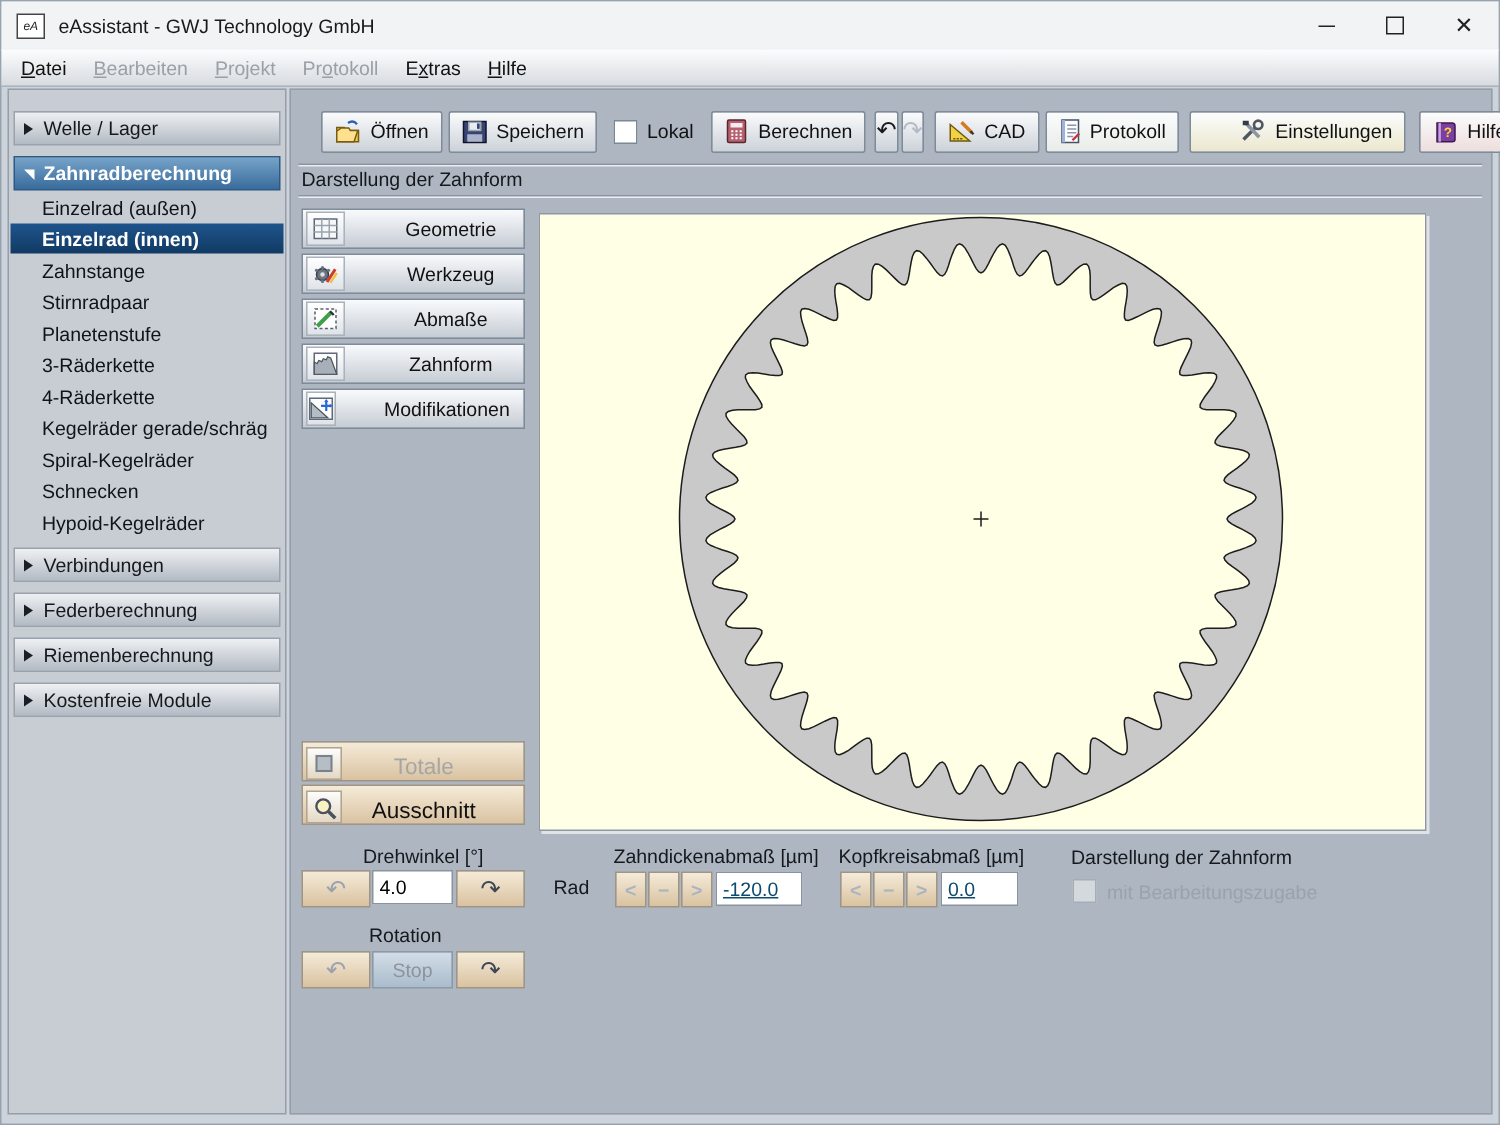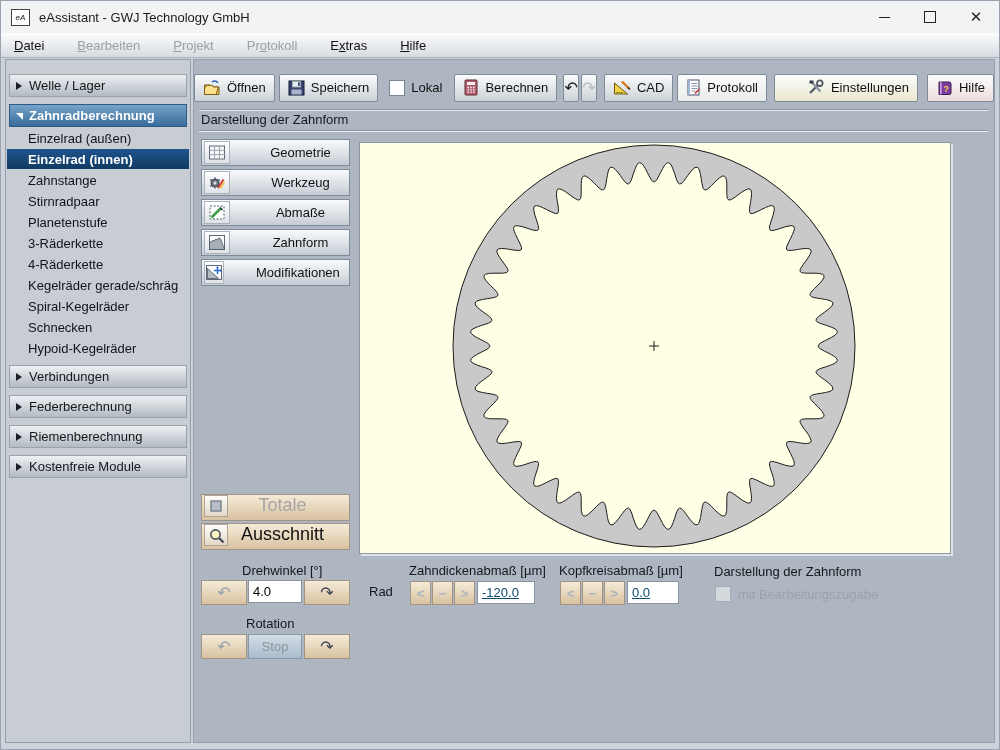--- a/index.html
+++ b/index.html
@@ -18,21 +18,21 @@
     display:flex;align-items:center;justify-content:center;font-size:8px;color:#222;font-style:italic;}
   .title-text{margin-left:9px;font-size:13px;color:#1a1a1a;}
   .win-controls{margin-left:auto;display:flex;height:100%;}
   .win-btn{width:46px;height:100%;display:flex;align-items:center;justify-content:center;color:#222;font-size:15px;}
   .win-btn .maxbox{width:10px;height:10px;border:1.2px solid #222;}
   .win-btn .minline{width:11px;height:0;border-top:1.4px solid #222;}
 
   
   .menubar{position:absolute;left:0;top:32px;right:0;height:24px;
     background:linear-gradient(#fcfdfe,#d7dbe0);border-bottom:1px solid #aab2ba;
-    display:flex;align-items:center;font-size:13px;color:#111;padding-left:4px;gap:15px;}
+    display:flex;align-items:center;font-size:13px;color:#111;padding-left:4px;}
   .menu-item{padding:3px 9px;cursor:default;}
   .menu-item.disabled{color:#9aa0a8;}
   .menu-item u{text-decoration:underline;}
 
   
   .sidebar{position:absolute;left:4px;top:58px;width:186px;bottom:6px;background:#c8cdd4;
     border:1px solid #959ea9;box-sizing:border-box;padding-top:10px;}
   .mainpanel{position:absolute;left:192px;top:58px;right:4px;bottom:6px;background:#aeb6c1;
     border:1px solid #959ea9;box-sizing:border-box;}
 
@@ -70,21 +70,21 @@
 
   
   .view-btn{position:absolute;left:7px;width:147px;height:25px;border:1px solid #7e8b99;
     background:linear-gradient(#f8fafc,#c6ccd4);display:flex;align-items:center;font-size:13px;color:#111;cursor:pointer;}
   .view-btn .icbox{width:24px;height:21px;margin-left:2px;display:flex;align-items:center;justify-content:center;
     background:linear-gradient(#ffffff,#dfe3e8);border:1px solid #aab2bb;}
   .view-btn .lbl{flex:1;text-align:center;padding-right:10px;padding-left:32px;}
 
   
   .beige-btn{position:absolute;left:7px;width:147px;height:25px;border:1px solid #a09584;
-    background:linear-gradient(#f5ebd8,#d9c2a1);display:flex;align-items:flex-start;font-size:18px;color:#111;cursor:pointer;}
+    background:linear-gradient(#f5ebd8,#d9c2a1);display:flex;align-items:flex-end;font-size:15px;color:#111;cursor:pointer;}
   .beige-btn .icbox{width:22px;height:20px;margin-left:2px;display:flex;align-items:center;justify-content:center;
     background:linear-gradient(#fdfdfc,#e4d8c4);border:1px solid #b0a592;}
   .beige-btn .lbl{flex:1;text-align:center;padding-right:12px;}
   .beige-btn.disabled .lbl{color:#a6a6a4;}
 
   
   .drawing{position:absolute;left:165px;top:82px;width:590px;height:410px;background:#FFFFE6;
     border:1px solid #8e98a4;box-shadow:2px 2px 0 #dfe3e8;}
 
   
@@ -178,21 +178,21 @@
       <div class="nav-header">
         <span class="tri"></span>
         <span>Kostenfreie Module</span>
       </div>
       <div class="nav-gap"></div>
     </div>
 
   <div class="mainpanel">
 
     <div class="toolbar" id="toolbar">
-        <div class="tb-btn" style="margin-left: 0;">
+        <div class="tb-btn" style="margin-left: 20px;">
           <span class="ic">
             <svg width="18" height="16" viewBox="0 0 18 16">
               <path d="M9 2 q3.5 -2.4 6 .8" fill="none" stroke="#2b5fb0" stroke-width="1.5"></path>
               <path d="M1.5 5 h5 l1.5 2 h8 v7.5 h-14.5 Z" fill="#f3c74c" stroke="#7a5c12"></path>
               <path d="M1.5 7.5 l3 -2.2 h5 l1 1.7 h5 l-2.5 7.5 h-11.5 Z" fill="#ffe08c" stroke="#7a5c12"></path>
             </svg>
           </span>
           <span>Öffnen</span>
         </div>
         <div class="tb-btn" style="margin-left: 4px;">

